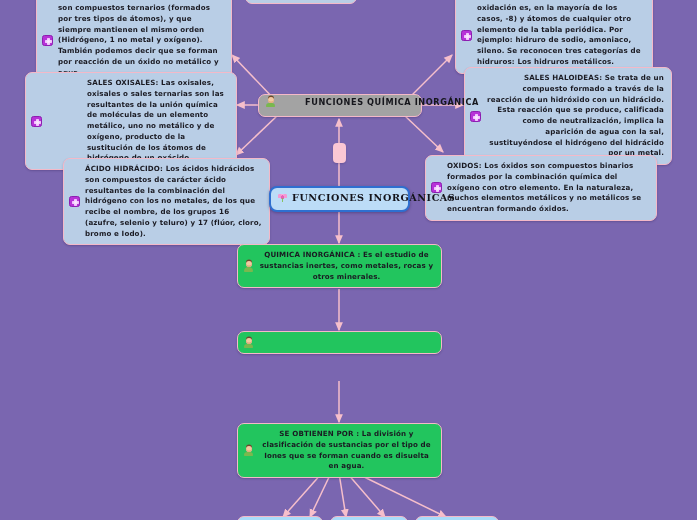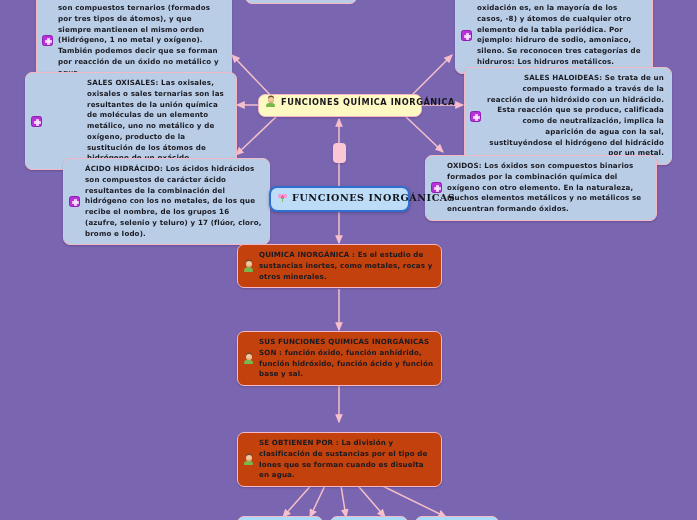--- a/index.html
+++ b/index.html
@@ -28,39 +28,41 @@
     padding: 5px 7px 5px 5px;
   }
   
   .card {
     background: #b9cee6;
     border: 1px solid #f4b9c8;
     box-shadow: 0 1px 2px rgba(40,20,70,.25);
   }
   
   .spine {
-    background: #c2410c;
+    background: #22c55e;
     border: 1px solid #f4b9c8;
     box-shadow: 0 1px 2px rgba(40,20,70,.25);
+    text-align: center;
   }
   
   .root {
     background: #bcdcf7;
     border: 2px solid #2f6fd0;
     border-radius: 8px;
     box-shadow: 0 1px 3px rgba(30,15,60,.35);
     padding: 0 12px 4px 7px;
   }
   
   .branch {
-    background: #fef9c3;
+    background: #a3a3a3;
     border: 1px solid #f4b9c8;
     border-radius: 7px;
     box-shadow: 0 1px 2px rgba(40,20,70,.25);
     padding: 4px 10px 12px 6px;
+    gap: 24px;
   }
   .txt {
     color: #1a1a22;
     font-size: 7.1px;
     line-height: 1.52;
     font-weight: bold;
     letter-spacing: .02em;
   }
   .card .txt, .spine .txt { font-weight: bold; }
   .branch .label {
@@ -249,24 +251,23 @@
     <span class="label">FUNCIONES INORGÁNICAS</span>
   </div>
 
   <div class="node spine" style="left:237px; top:244px; width:205px;">
     <span class="ico ico-person"></span>
     <span class="txt">QUIMICA INORGÁNICA : Es el estudio de sustancias inertes, como metales, rocas y otros minerales.</span>
   </div>
 
   <div class="node spine" style="left:237px; top:331px; width:205px;">
     <span class="ico ico-person"></span>
-    <span class="txt">SUS FUNCIONES QUIMICAS INORGÁNICAS SON : función óxido, función anhídrido, función hidróxido, función ácido y función base y sal.</span>
-  </div>
-
-  <div class="node spine" style="left:237px; top:423px; width:205px;margin-top:9px;">
+  </div>
+
+  <div class="node spine" style="left:237px; top:423px; width:205px;">
     <span class="ico ico-person"></span>
     <span class="txt">SE OBTIENEN POR : La división y clasificación de sustancias por el tipo de Iones que se forman cuando es disuelta en agua.</span>
   </div>
 
   <div class="stub" style="left:237px; top:516px; width:86px; height:16px;"></div>
   <div class="stub" style="left:330px; top:516px; width:78px; height:16px;"></div>
   <div class="stub" style="left:415px; top:516px; width:84px; height:16px;"></div>
 
 </div>
 

